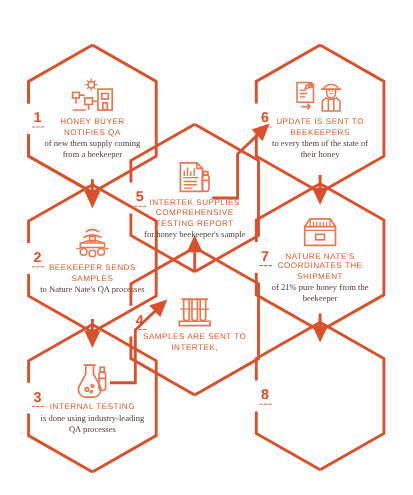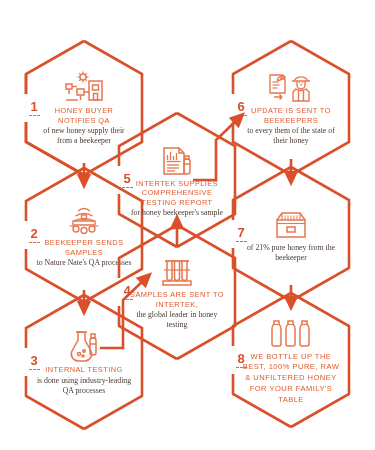--- a/index.html
+++ b/index.html
@@ -94,21 +94,21 @@
           <rect x="13" y="18" width="7" height="6"></rect>
           <path d="M16.5,24 v5"></path>
           <rect x="2" y="13" width="6" height="5"></rect>
           <path d="M5,18 v5"></path>
             <path d="M8,15.5 h5"></path>
           <path d="M20,21 h5"></path>
           <path d="M2,29 h12"></path>
         </svg>
       </div>
       <div class="title">HONEY BUYER NOTIFIES QA</div>
-      <div class="body">of new honey supply their from a beekeeper</div>
+      <div class="body">of new them supply coming from a beekeeper</div>
     </div>
   </div>
 
   <div class="hex" style="left:22px;top:165px;">
     <svg class="shape" viewBox="0 0 124 140">
       <path d="M62,3 L120,36 L120,104 L62,137" fill="none" stroke="#d9502b" stroke-width="2.6"></path>
       <path d="M4,56 L4,36 L62,3" fill="none" stroke="#d9502b" stroke-width="2.6"></path>
       <path d="M4,84 L4,104 L62,137" fill="none" stroke="#d9502b" stroke-width="2.6"></path>
     </svg>
     <div class="num">
@@ -175,21 +175,20 @@
         <svg width="34" height="30" viewBox="0 0 34 30" fill="none" stroke="#e8764f" stroke-width="1.5">
           <path d="M7,4 v17 a2.5,2.5 0 0 0 5,0 V4"></path>
           <path d="M14.5,4 v17 a2.5,2.5 0 0 0 5,0 V4"></path>
           <path d="M22,4 v17 a2.5,2.5 0 0 0 5,0 V4"></path>
           <path d="M5,4 h24" stroke-width="1.8"></path>
           <path d="M3,24 h28 v4 H3 z"></path>
           <path d="M4,13 h26" stroke-width="1.2"></path>
         </svg>
       </div>
       <div class="title">SAMPLES ARE SENT TO INTERTEK,</div>
-      <div class="body">the global leader in honey testing</div>
     </div>
   </div>
 
   <div class="hex" style="left:115px;top:110px;">
     <svg class="shape" viewBox="0 0 124 140">
       <path d="M62,3 L120,36 L120,104 L62,137" fill="none" stroke="#d9502b" stroke-width="2.6"></path>
       <path d="M4,56 L4,36 L62,3" fill="none" stroke="#d9502b" stroke-width="2.6"></path>
       <path d="M4,84 L4,104 L62,137" fill="none" stroke="#d9502b" stroke-width="2.6"></path>
     </svg>
     <div class="num">
@@ -277,47 +276,29 @@
           <rect x="15" y="16" width="8" height="5"></rect>
           <g stroke-width="1">
               <path d="M13,4.5 v4"></path>
               <path d="M16,4.5 v4"></path>
               <path d="M19,4.5 v4"></path>
               <path d="M22,4.5 v4"></path>
               <path d="M25,4.5 v4"></path>
             </g>
         </svg>
       </div>
+      <div class="title">NATURE NATE'S COORDINATES THE SHIPMENT</div>
       <div class="body">of 21% pure honey from the beekeeper</div>
     </div>
   </div>
 
   <div class="hex" style="left:229px;top:290px;">
     <svg class="shape" viewBox="0 0 124 140">
       <path d="M62,3 L120,36 L120,104 L62,137" fill="none" stroke="#d9502b" stroke-width="2.6"></path>
       <path d="M4,56 L4,36 L62,3" fill="none" stroke="#d9502b" stroke-width="2.6"></path>
       <path d="M4,84 L4,104 L62,137" fill="none" stroke="#d9502b" stroke-width="2.6"></path>
     </svg>
     <div class="num">
       <span>8</span><span class="dash"></span>
     </div>
-    <div class="inner">
-      <div class="ico">
-        <svg width="42" height="30" viewBox="0 0 42 30" fill="none" stroke="#e8764f" stroke-width="1.5">
-          <g>
-            <path d="M4,2 h5 v3 q2,2 2,5 v15 a2,2 0 0 1 -2,2 h-5 a2,2 0 0 1 -2,-2 V10 q0,-3 2,-5 z"></path>
-            <path d="M3.5,5.5 h6" stroke-width="1.1"></path>
-          </g>
-          <g transform="translate(14,0)">
-            <path d="M4,2 h5 v3 q2,2 2,5 v15 a2,2 0 0 1 -2,2 h-5 a2,2 0 0 1 -2,-2 V10 q0,-3 2,-5 z"></path>
-            <path d="M3.5,5.5 h6" stroke-width="1.1"></path>
-          </g>
-          <g transform="translate(28,0)">
-            <path d="M4,2 h5 v3 q2,2 2,5 v15 a2,2 0 0 1 -2,2 h-5 a2,2 0 0 1 -2,-2 V10 q0,-3 2,-5 z"></path>
-            <path d="M3.5,5.5 h6" stroke-width="1.1"></path>
-          </g>
-        </svg>
-      </div>
-      <div class="title only">WE BOTTLE UP THE BEST, 100% PURE, RAW &amp; UNFILTERED HONEY FOR YOUR FAMILY'S TABLE</div>
-    </div>
   </div>
 
 </div>
 
 </body></html>

